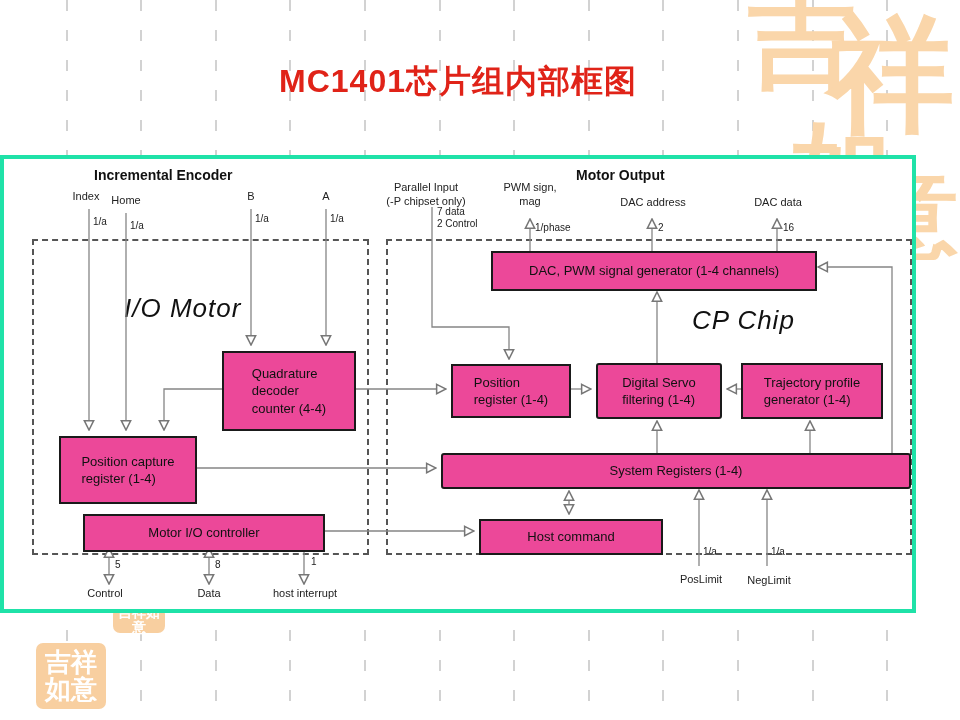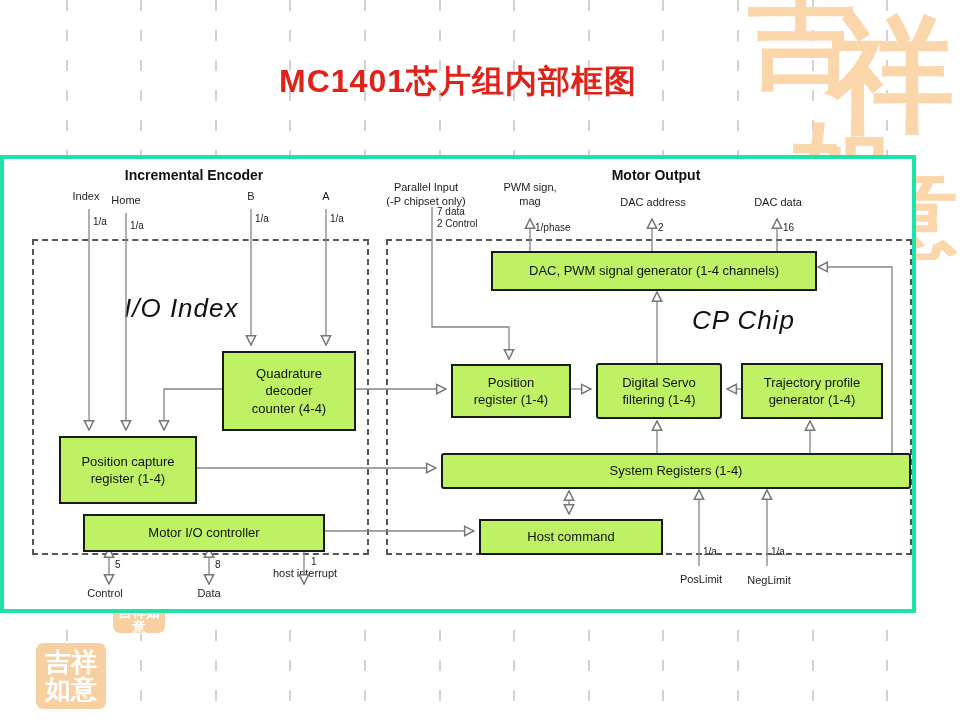--- a/index.html
+++ b/index.html
@@ -23,28 +23,28 @@
   
   .title{
     position:absolute;left:0;right:44px;top:60px;text-align:center;
     font-size:32px;font-weight:bold;color:#e02318;z-index:3;letter-spacing:1px;
   }
   
   .panel{
     position:absolute;left:0;top:155px;width:908px;height:450px;
     border:4px solid #1fe2a8;background:#ffffff;z-index:2;
   }
-  .hdr{position:absolute;font-size:14px;font-weight:bold;color:#111;text-align:center;}
+  .hdr{position:absolute;font-size:14px;font-weight:bold;color:#111;}
   .lbl{position:absolute;font-size:11px;color:#222;text-align:center;white-space:pre-line;line-height:1.25;}
   .small{position:absolute;font-size:10px;color:#222;white-space:pre-line;line-height:1.2;text-align:left;}
   .chipname{position:absolute;font-size:26px;font-style:italic;color:#111;letter-spacing:1px;}
   .chipbox{position:absolute;border:2px dashed #555;}
   .box{
-    position:absolute;border:2px solid #1a1a1a;background:#bef264;
-    display:flex;align-items:center;justify-content:center;text-align:center;
+    position:absolute;border:2px solid #1a1a1a;background:#ec4899;
+    display:flex;align-items:center;justify-content:center;
     font-size:13px;color:#111;white-space:pre-line;line-height:1.32;z-index:4;
   }
   .round{border-radius:3px;}
   svg.wires{position:absolute;left:0;top:0;z-index:3;}
 </style>
 </head>
 <body>
 
 <div class="vdash" style="left:66px"></div>
 <div class="vdash" style="left:140px"></div>
@@ -132,37 +132,37 @@
   <div class="small" style="left:654px;top:63px">2</div>
   <div class="small" style="left:779px;top:63px">16</div>
   <div class="small" style="left:111px;top:400px">5</div>
   <div class="small" style="left:211px;top:400px">8</div>
   <div class="small" style="left:307px;top:397px">1</div>
   <div class="small" style="left:699px;top:387px">1/a</div>
   <div class="small" style="left:767px;top:387px">1/a</div>
 
   <div class="chipbox" style="left:28px;top:80px;width:333px;height:312px"></div>
   <div class="chipbox" style="left:382px;top:80px;width:522px;height:312px"></div>
-  <div class="chipname" style="left:120px;top:134px">I/O Index</div>
+  <div class="chipname" style="left:120px;top:134px">I/O Motor</div>
   <div class="chipname" style="left:688px;top:146px">CP Chip</div>
 
   <div class="box" style="left:487px;top:92px;width:322px;height:36px">DAC, PWM signal generator (1-4 channels)</div>
   <div class="box" style="left:218px;top:192px;width:130px;height:76px">Quadrature
 decoder
 counter (4-4)</div>
   <div class="box" style="left:447px;top:205px;width:116px;height:50px">Position
 register (1-4)</div>
   <div class="box round" style="left:592px;top:204px;width:122px;height:52px">Digital Servo
 filtering (1-4)</div>
   <div class="box" style="left:737px;top:204px;width:138px;height:52px">Trajectory profile
 generator (1-4)</div>
   <div class="box" style="left:55px;top:277px;width:134px;height:64px">Position capture
 register (1-4)</div>
   <div class="box round" style="left:437px;top:294px;width:466px;height:32px">System Registers (1-4)</div>
   <div class="box" style="left:79px;top:355px;width:238px;height:34px">Motor I/O controller</div>
   <div class="box" style="left:475px;top:360px;width:180px;height:32px">Host command</div>
 
   <div class="lbl" style="left:61px;top:428px;width:80px">Control</div>
   <div class="lbl" style="left:165px;top:428px;width:80px">Data</div>
-  <div class="lbl" style="left:255px;top:408px;width:92px">host interrupt</div>
+  <div class="lbl" style="left:255px;top:428px;width:92px">host interrupt</div>
   <div class="lbl" style="left:662px;top:414px;width:70px">PosLimit</div>
   <div class="lbl" style="left:730px;top:415px;width:70px">NegLimit</div>
 </div>
 
 </body></html>

